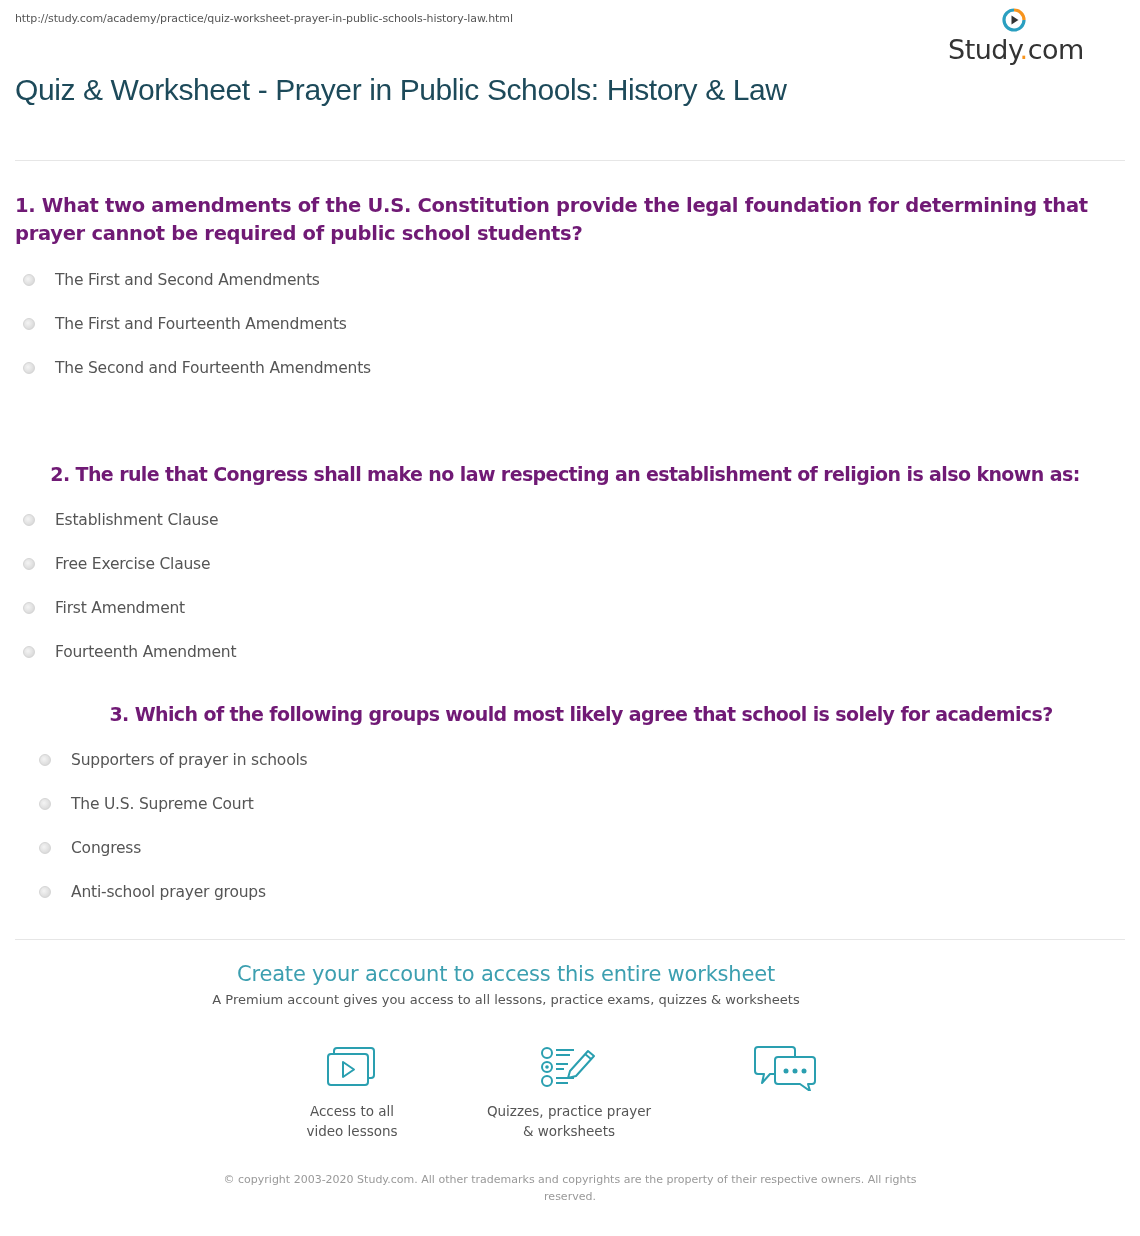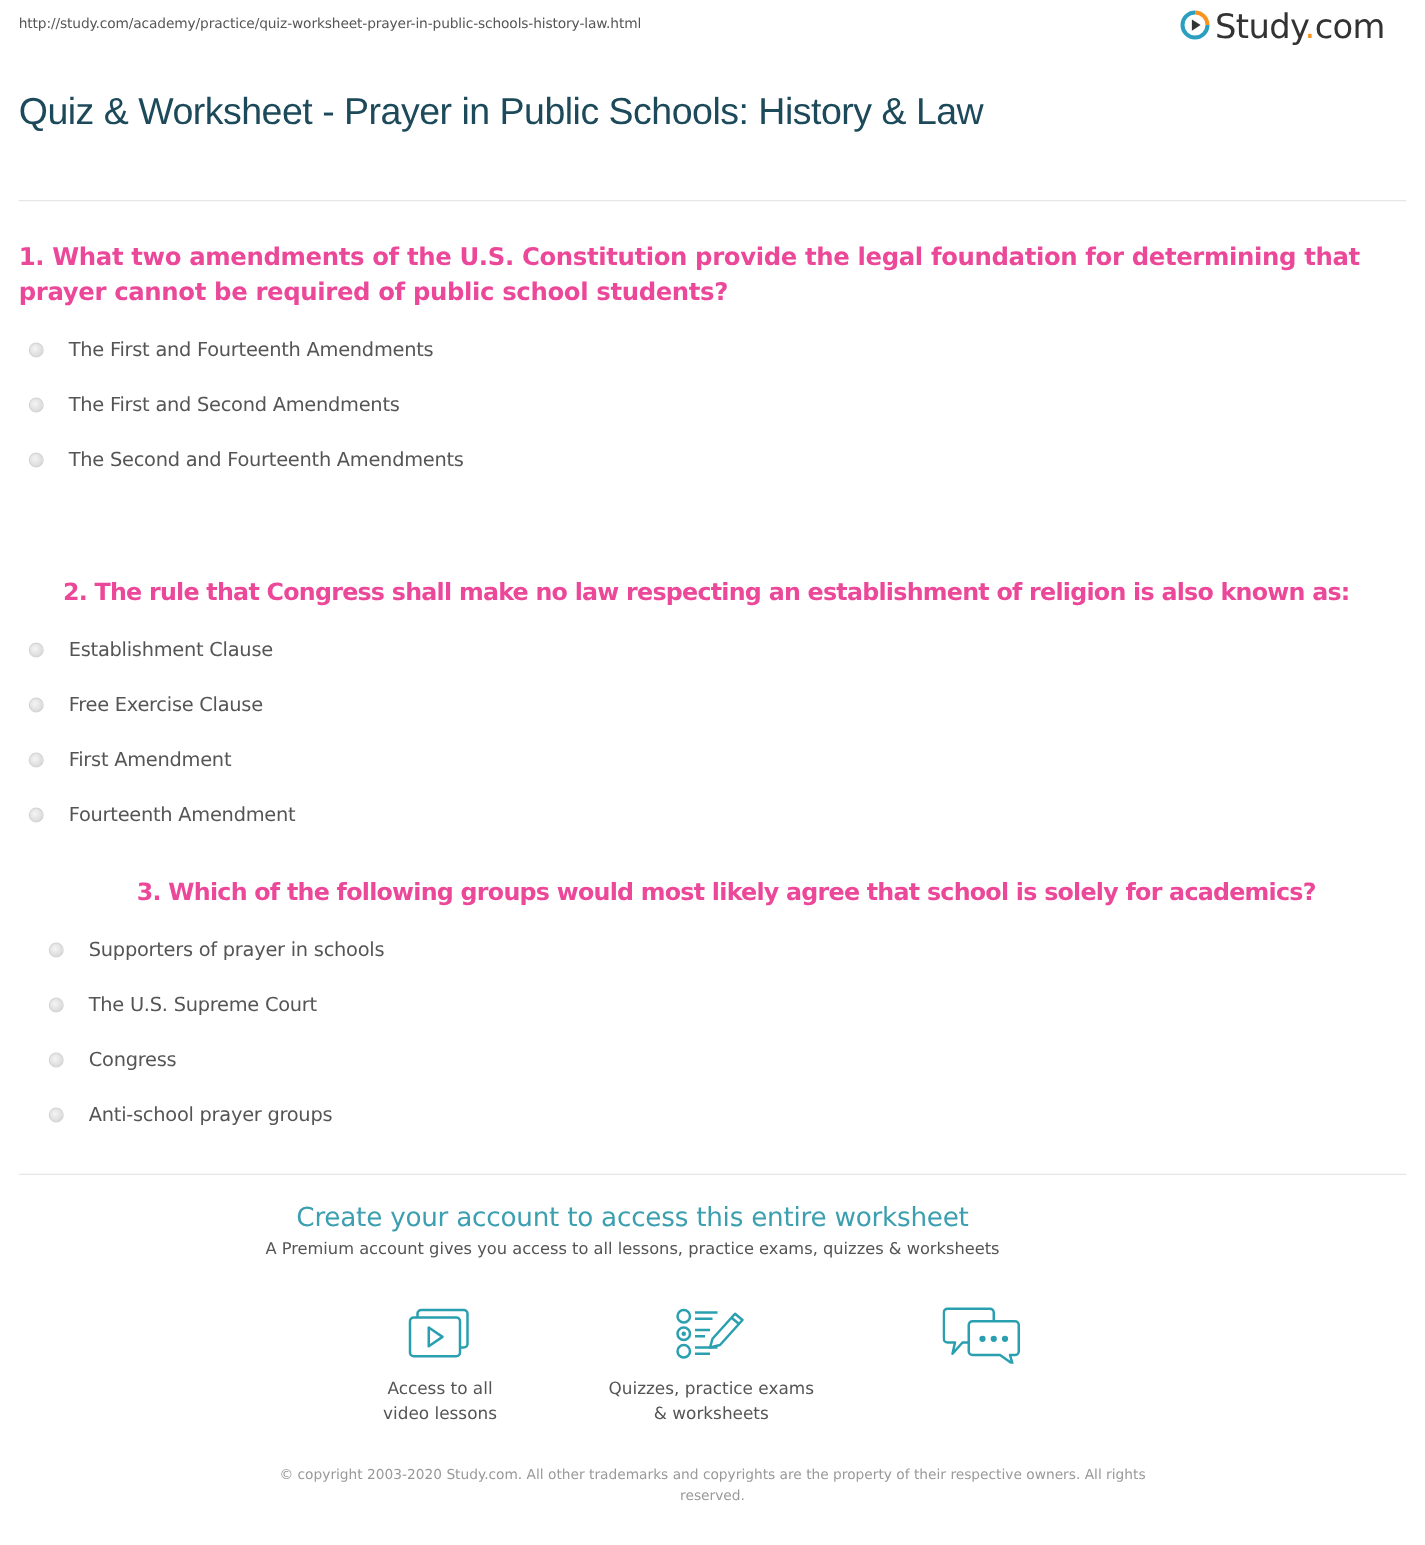--- a/index.html
+++ b/index.html
@@ -1,24 +1,24 @@
 <!DOCTYPE html>
 <html><head>
 <meta charset="utf-8">
 <style>
   html, body { margin: 0; padding: 0; background: #ffffff; }
   body { width: 1140px; height: 1236px; position: relative; font-family: "DejaVu Sans", sans-serif; color: #4a4a4a; overflow: hidden; }
   .url { position: absolute; left: 15px; top: 12px; font-size: 11px; color: #555; letter-spacing: -0.1px; }
-  .logo { position: absolute; left: 944px; top: 8px; display: flex; align-items: flex-start; }
+  .logo { position: absolute; left: 944px; top: 8px; display: flex; align-items: center; flex-direction: column; }
   .logo-text { font-size: 27px; color: #333; font-weight: 400; letter-spacing: -0.5px; margin-left: 4px; line-height: 1; }
   .logo-dot { color: #f7941d; }
   .title { position: absolute; left: 15px; top: 70px; width: 800px; font-size: 30px; line-height: 39px; color: #1d4a5a; font-family: "Liberation Sans", sans-serif; letter-spacing: -0.4px; margin: 0; font-weight: normal; }
   .rule { position: absolute; left: 15px; right: 15px; height: 1px; background: #e6e6e6; }
   .question { position: absolute; left: 15px; width: 1100px; }
-  .q-text { font-size: 19.5px; line-height: 28px; font-weight: bold; color: #ec4899; margin: 0 0 10px 0; font-family: "DejaVu Sans", sans-serif; letter-spacing: -0.3px; }
+  .q-text { font-size: 19.5px; line-height: 28px; font-weight: bold; color: #701a75; margin: 0 0 10px 0; font-family: "DejaVu Sans", sans-serif; letter-spacing: -0.3px; }
   .q2 .q-text, .q3 .q-text { font-size: 19px; letter-spacing: -0.6px; text-align: center; }
   .option { height: 44px; display: flex; align-items: center; cursor: pointer; }
   .radio { width: 10px; height: 10px; border-radius: 50%; background: radial-gradient(circle at 40% 40%, #f4f4f4 0%, #dcdcdc 70%, #c8c8c8 100%); border: 1px solid #d5d5d5; margin-left: 8px; margin-right: 20px; flex: none; }
   .opt-label { font-size: 15.5px; color: #555; letter-spacing: -0.2px; }
   .cta { position: absolute; left: 0; width: 1012px; text-align: center; }
   .cta-title { font-size: 21px; color: #3c9fb0; font-weight: normal; letter-spacing: -0.2px; margin: 0; font-family: "DejaVu Sans", sans-serif; }
   .cta-sub { font-size: 13px; color: #555; margin-top: 6px; }
   .features { position: absolute; top: 1045px; left: 0; width: 1140px; }
   .feature { position: absolute; width: 200px; text-align: center; }
   .feature svg { display: block; margin: 0 auto; }
@@ -42,25 +42,25 @@
 </div>
 
 <h1 class="title">Quiz &amp; Worksheet - Prayer in Public Schools: History &amp; Law</h1>
 
 <div class="rule" style="top:160px;"></div>
 
 <div class="question q1" style="top:192px;">
   <p class="q-text">1. What two amendments of the U.S. Constitution provide the legal foundation for determining that prayer cannot be required of public school students?</p>
   <div class="option">
       <span class="radio"></span>
-      <span class="opt-label">The First and Fourteenth Amendments</span>
+      <span class="opt-label">The First and Second Amendments</span>
     </div>
   <div class="option">
       <span class="radio"></span>
-      <span class="opt-label">The First and Second Amendments</span>
+      <span class="opt-label">The First and Fourteenth Amendments</span>
     </div>
   <div class="option">
       <span class="radio"></span>
       <span class="opt-label">The Second and Fourteenth Amendments</span>
     </div>
 </div>
 
 <div class="question q2" style="top:460px;">
   <p class="q-text">2. The rule that Congress shall make no law respecting an establishment of religion is also known as:</p>
   <div class="option">
@@ -133,21 +133,21 @@
         <line x1="16" y1="10" x2="30" y2="10" stroke="#2a9fb0" stroke-width="2"></line>
         <line x1="16" y1="19" x2="28" y2="19" stroke="#2a9fb0" stroke-width="2"></line>
         <line x1="16" y1="24" x2="24" y2="24" stroke="#2a9fb0" stroke-width="2"></line>
         <line x1="16" y1="33" x2="34" y2="33" stroke="#2a9fb0" stroke-width="2"></line>
         <line x1="16" y1="38" x2="28" y2="38" stroke="#2a9fb0" stroke-width="2"></line>
         <path d="M30 26 L48 6 L54 11 L36 31 L28 33 Z" fill="none" stroke="#2a9fb0" stroke-width="2" stroke-linejoin="round"></path>
         <line x1="45" y1="9" x2="51" y2="14" stroke="#2a9fb0" stroke-width="2"></line>
       </svg>
     </span>
     <div class="feature-label">
-      <div>Quizzes, practice exams</div>
+      <div>Quizzes, practice prayer</div>
       <div>&amp; worksheets</div>
     </div>
   </div>
   <div class="feature" style="left:686px;">
     <span>
       <svg width="64" height="46" viewBox="0 0 64 46">
         <path d="M4 2 H38 a3 3 0 0 1 3 3 V26 a3 3 0 0 1 -3 3 H16 L8 38 L10 29 H4 a3 3 0 0 1 -3 -3 V5 a3 3 0 0 1 3 -3 Z" fill="none" stroke="#2a9fb0" stroke-width="2" stroke-linejoin="round"></path>
         <path d="M24 12 H58 a3 3 0 0 1 3 3 V36 a3 3 0 0 1 -3 3 H54 L56 46 L46 39 H24 a3 3 0 0 1 -3 -3 V15 a3 3 0 0 1 3 -3 Z" fill="#fff" stroke="#2a9fb0" stroke-width="2" stroke-linejoin="round"></path>
         <circle cx="32" cy="26" r="2.5" fill="#2a9fb0"></circle>
         <circle cx="41" cy="26" r="2.5" fill="#2a9fb0"></circle>

